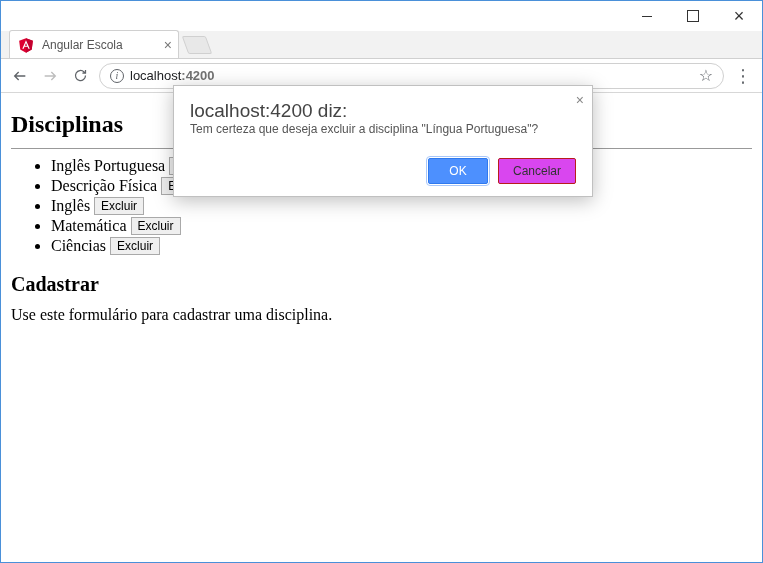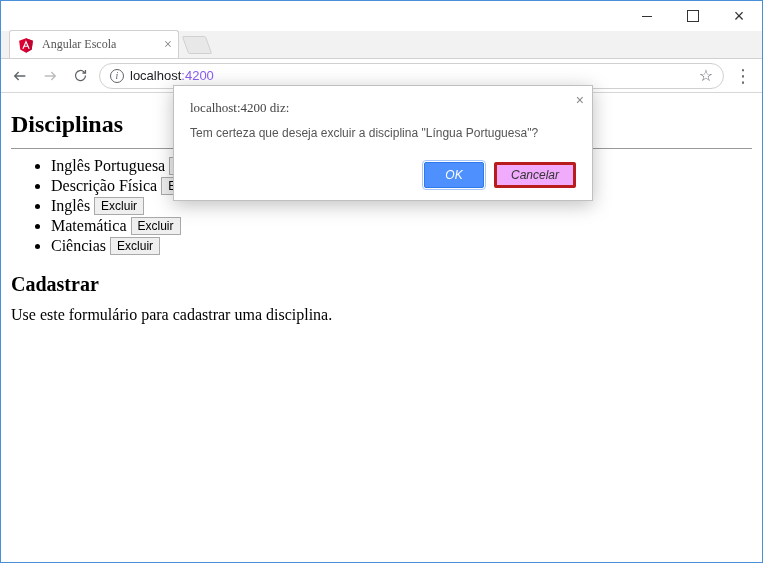--- a/index.html
+++ b/index.html
@@ -10,55 +10,55 @@
     font-size:12px; color:#333; background:#fff;
     border:1px solid #4a90d9; overflow:hidden; position:relative;
   }
   
   .titlebar { height:30px; display:flex; justify-content:flex-end; align-items:center; background:#fff; }
   .win-btn { width:46px; height:30px; display:flex; align-items:center; justify-content:center; color:#333; font-size:14px; }
   .win-btn.min::before { content:""; display:block; width:10px; border-top:1px solid #333; }
   .win-btn.max::before { content:""; display:block; width:10px; height:10px; border:1px solid #333; }
   .win-btn.close { font-size:18px; line-height:1; }
   
-  .tabstrip { height:28px; background:#f2f2f2; display:flex; align-items:flex-end; padding-left:8px; border-bottom:1px solid #d0d0d0;font-family:Liberation Serif, serif; }
+  .tabstrip { height:28px; background:#f2f2f2; display:flex; align-items:flex-end; padding-left:8px; border-bottom:1px solid #d0d0d0; }
   .tab { background:#fff; height:28px; display:flex; align-items:center; padding:0 10px 0 8px; border:1px solid #d0d0d0; border-bottom:none; border-top-left-radius:3px; border-top-right-radius:3px; gap:8px; min-width:170px; position:relative; }
   .tab .favicon { width:16px; height:16px; }
   .tab-title { color:#555; font-size:12px; }
   .tab-close { color:#777; font-size:14px; position:absolute; right:6px; }
   .newtab { width:24px; height:18px; background:#e8e8e8; border:1px solid #d0d0d0; margin-left:6px; margin-bottom:4px; transform:skewX(20deg); border-radius:2px; }
   
   .toolbar { height:34px; background:#fff; display:flex; align-items:center; padding:0 8px; gap:8px; border-bottom:1px solid #d7d7d7; }
   .nav-btn { width:22px; height:22px; display:flex; align-items:center; justify-content:center; color:#5f6368; border-radius:50%; font-size:16px; }
   .nav-btn.disabled { color:#bdbdbd; }
   .omnibox { flex:1; height:26px; border:1px solid #d0d0d0; border-radius:14px; display:flex; align-items:center; padding:0 10px; gap:6px; }
   .info-icon { width:14px; height:14px; border:1px solid #5f6368; border-radius:50%; display:flex; align-items:center; justify-content:center; font-size:10px; color:#5f6368; font-family:Georgia,serif; font-style:italic; }
   .url { color:#202124; font-size:13px; }
-  .url .port { color:#8b5cf6; }
+  .url .port { color:#737373;font-weight:bold; }
   .star { margin-left:auto; color:#5f6368; font-size:16px; }
   .menu-btn { width:22px; display:flex; align-items:center; justify-content:center; color:#5f6368; font-size:18px; }
   
   .page { padding:10px 10px; font-family:"Times New Roman",serif; font-size:16px; color:#000; }
   .page h1 { font-size:24px; font-weight:bold; margin:8px 0 6px; }
   .page hr { border:none; border-top:1px solid #999; margin:10px 0 8px; }
   .page ul { margin:4px 0 6px 0; padding-left:40px; }
   .page li { margin:2px 0; }
   .btn { font-family:Arial,sans-serif; font-size:12px; background:#efefef; border:1px solid #a9a9a9; padding:1px 6px; display:inline-block; vertical-align:1px;}
   .page h2 { font-size:20px; font-weight:bold; margin:18px 0 10px; }
   .page .desc { margin:8px 0 14px; }
   .form label { display:block; margin-bottom:2px; }
   .form input[type="text"]{ width:200px; height:20px; border:1px solid #a9a9a9; font-family:Arial; font-size:13px; padding:1px 3px; background:#fff; }
   .form textarea { width:520px; height:72px; border:1px solid #a9a9a9; font-family:Arial; font-size:13px; padding:2px 3px; resize:both; background:#fff; display:block;}
   
   .dialog { position:absolute; top:84px; left:172px; width:420px; background:#fff; border:1px solid #c0c0c0; box-shadow:0 4px 18px rgba(0,0,0,0.25); padding:14px 16px 12px; font-family:"Segoe UI",Arial,sans-serif; font-size:12px; color:#555; }
-  .dialog .dlg-title { font-size:13px; color:#444;font-family:Liberation Serif, serif; }
-  .dialog .dlg-msg { margin-top:10px; }
+  .dialog .dlg-title { font-size:19px; color:#444; }
+  .dialog .dlg-msg { margin-top:0; }
   .dialog .dlg-close { position:absolute; top:6px; right:8px; color:#888; font-size:14px; }
-  .dlg-buttons { display:flex; justify-content:flex-end; gap:10px; margin-top:22px;font-style:italic; }
-  .dlg-btn { min-width:60px; height:26px; padding:0 14px; border:3px solid #b91c1c; background:#f0abfc; color:#333; display:flex; align-items:center; justify-content:center; border-radius:2px; }
+  .dlg-buttons { display:flex; justify-content:flex-end; gap:10px; margin-top:22px; }
+  .dlg-btn { min-width:60px; height:26px; padding:0 14px; border:1px solid #b91c1c; background:#d946ef; color:#333; display:flex; align-items:center; justify-content:center; border-radius:2px; }
   .dlg-btn.primary { background:#4d90fe; border:1px solid #3079ed; color:#fff; outline:1px solid #a8c7fa; outline-offset:1px; }
 </style>
 </head>
 <body>
 
 <div class="titlebar">
   <div class="win-btn min"></div>
   <div class="win-btn max"></div>
   <div class="win-btn close">×</div>
 </div>

